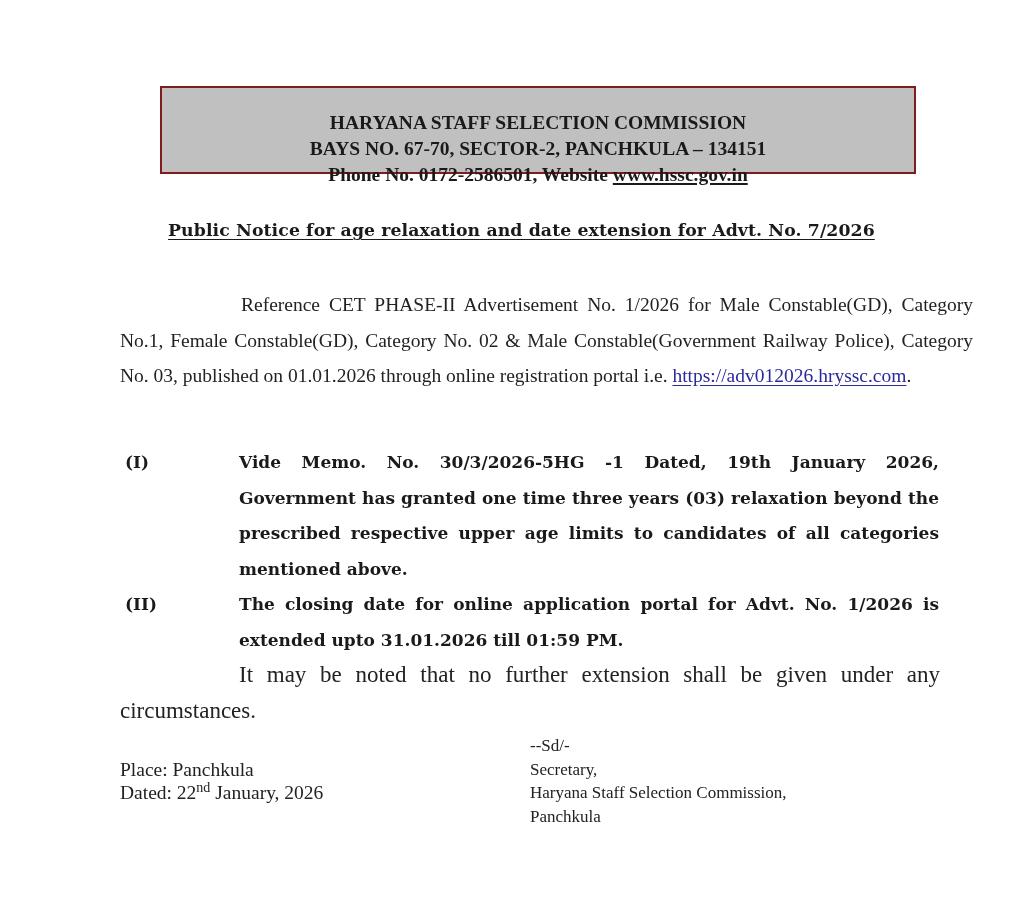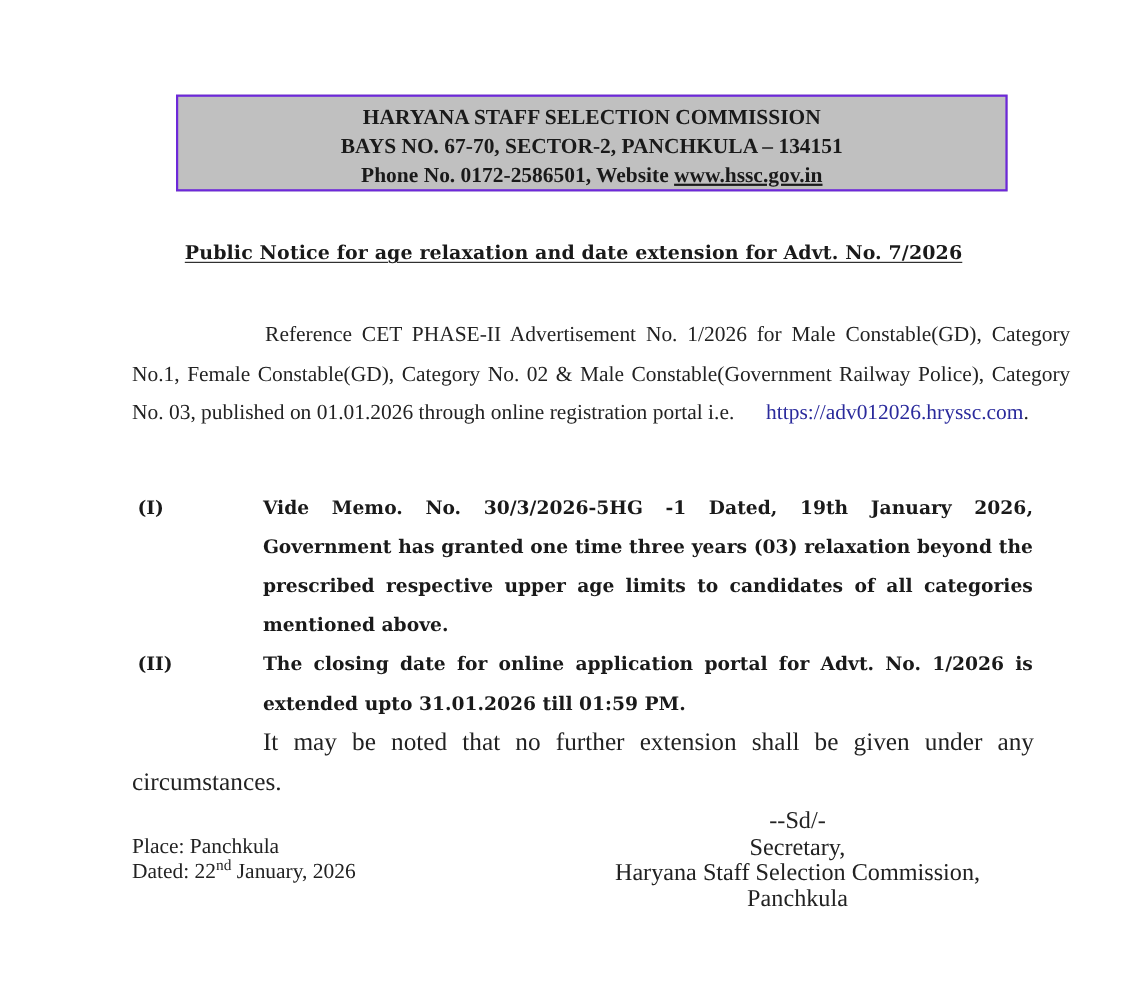--- a/index.html
+++ b/index.html
@@ -15,28 +15,28 @@
       color: #1a1a1a;
       font-family: "DejaVu Serif", "Liberation Serif", serif;
     }
     .header-box {
       position: absolute;
       left: 160px;
       top: 86px;
       width: 756px;
       height: 88px;
       background: #c0c0c0;
-      border: 2px solid #6d28d9;
+      border: 2px solid #7f1d1d;
       box-sizing: border-box;
       text-align: center;
       font-family: "Liberation Serif", "DejaVu Serif", serif;
       font-weight: bold;
       font-size: 19.5px;
       line-height: 26px;
-      padding-top: 7px;
+      padding-top: 22px;
       color: #1a1a1a;
     }
     .header-box .line { display: block; white-space: nowrap; }
     .header-box a {
       color: #1a1a1a;
       text-decoration: underline;
       text-decoration-thickness: 2px;
       text-underline-offset: 2px;
     }
     .notice-title {
@@ -63,22 +63,22 @@
       top: 287px;
       width: 853px;
       line-height: 35.5px;
       text-align: justify;
       text-indent: 121px;
       font-family: "Liberation Serif", "DejaVu Serif", serif;
       font-size: 19.5px;
     }
     .ref-para a {
       color: #2a2a9c;
+      text-decoration: underline;
       text-underline-offset: 3px;
-      margin-left: 24px;
     }
     .item {
       position: absolute;
       left: 125px;
       width: 815px;
     }
     .item .num {
       position: absolute;
       left: 0;
       top: 0;
@@ -120,23 +120,23 @@
       line-height: 23px;
       color: #222;
     }
     .place-block .row { display: block; white-space: nowrap; }
     .place-block sup { font-size: 14px; vertical-align: super; line-height: 0; }
     .sign-block {
       position: absolute;
       left: 530px;
       top: 734px;
       width: 390px;
-      text-align: center;
+      text-align: left;
       font-family: "Liberation Serif", "DejaVu Serif", serif;
-      font-size: 22px;
+      font-size: 17px;
       line-height: 23.5px;
       color: #222;
     }
     .sign-block .row { display: block; white-space: nowrap; }
   </style>
 </head>
 <body>
 
 <div class="header-box">
   <span class="line">HARYANA STAFF SELECTION COMMISSION</span>

